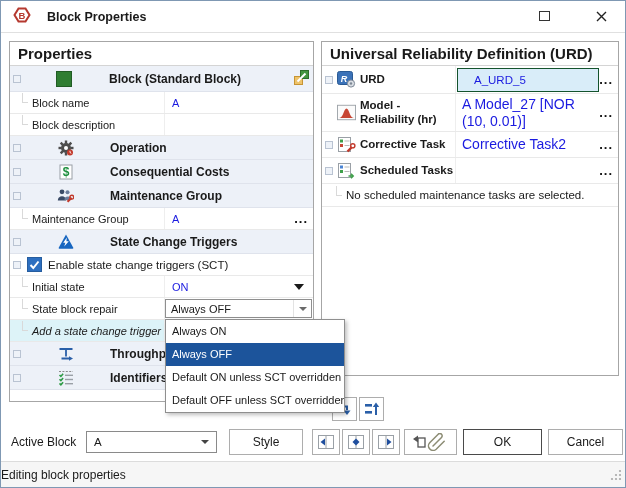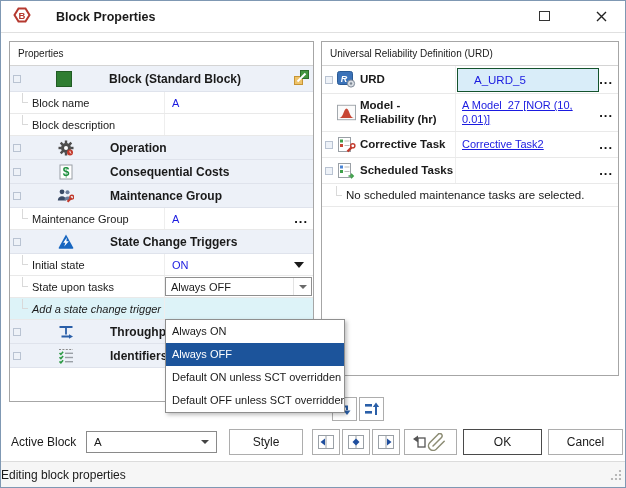--- a/index.html
+++ b/index.html
@@ -2,31 +2,31 @@
 <html><head>
 <meta charset="utf-8">
 <style>
   html,body{margin:0;padding:0;background:#e8e8e8;}
   .dialog{position:relative;width:624px;height:486px;border:1px solid #7f98b3;background:#fff;
           font-family:"Liberation Sans","DejaVu Sans",sans-serif;color:#1a1a1a;overflow:hidden;}
 
   
   .titlebar{position:absolute;left:0;top:0;right:0;height:31px;background:#fff;border-bottom:1px solid #e0e0e0;display:flex;align-items:center;}
   .app-icon{margin-left:9px;flex:none;}
-  .title{margin-left:24px;font-weight:bold;font-size:12.5px;}
+  .title{margin-left:15px;font-weight:bold;font-size:12.5px;}
   .win-btn{position:absolute;top:0;height:30px;width:45px;display:flex;align-items:center;justify-content:center;cursor:default;}
   .win-btn.max{left:521px;}
   .win-btn.close{left:578px;}
   .max-glyph{width:9px;height:8px;border:1px solid #333;}
 
   
   .panel{position:absolute;border:1px solid #a6a6a6;background:#fff;box-sizing:border-box;}
   .panel.left{left:8px;top:40px;width:305px;height:361px;}
   .panel.right{left:320px;top:40px;width:298px;height:335px;}
-  .p-header{height:24px;line-height:23px;font-weight:normal;font-size:10px;padding-left:8px;border-bottom:1px solid #d4d4d4;box-sizing:border-box;}
+  .p-header{height:24px;line-height:23px;font-weight:bold;font-size:15px;padding-left:8px;border-bottom:1px solid #d4d4d4;box-sizing:border-box;}
 
   .row{display:flex;align-items:center;border-bottom:1px solid #e9e9e9;position:relative;box-sizing:border-box;}
   .section{height:24px;background:#edf1f8;border-bottom:1px solid #dfe3ec;font-weight:bold;font-size:12px;gap:31px;}
   .block-header{height:26px;}
   .exp{width:6px;height:6px;border:1px solid #b9c3d2;background:#eef2f8;margin:0 4px 0 3px;flex:none;}
   .sicon{width:19px;margin-right:4px;display:flex;justify-content:center;align-items:center;flex:none;}
   .blk-icon{width:14px;height:14px;background:#2f7d32;border:1px solid #215c24;margin-right:6px;flex:none;}
   .swap{margin-left:auto;margin-right:4px;flex:none;}
 
   .prop{height:22px;font-size:11px;}
@@ -41,21 +41,21 @@
 
   .combo{position:absolute;left:155px;top:1px;bottom:1px;right:1px;border:1px solid #8f8f8f;background:#fff;display:flex;align-items:center;font-size:11px;color:#1a1a1a;padding-left:5px;box-sizing:border-box;}
   .combo-arrow-zone{position:absolute;right:0;top:0;bottom:0;width:17px;border-left:1px solid #e3e3e3;display:flex;align-items:center;justify-content:center;}
   .combo-arrow{width:0;height:0;border-left:4px solid transparent;border-right:4px solid transparent;border-top:4.5px solid #6a6a6a;}
 
   .cyan{background:#ddf3f8;font-style:italic;}
 
   
   .r-left{width:134px;flex:none;align-self:stretch;display:flex;align-items:center;border-right:1px solid #eeeeee;box-sizing:border-box;}
   .r-label{font-weight:bold;font-size:11.5px;line-height:1.15;}
-  .r-value{color:#1a1ae0;font-size:11px;padding-left:6px;width:140px;line-height:1.2;text-decoration:underline;}
+  .r-value{color:#1a1ae0;font-size:14px;padding-left:6px;width:140px;line-height:1.2;}
   .urd-row{height:28px;}
   .model-row{height:38px;}
   .corr-row{height:26px;}
   .sched-row{height:26px;}
   .urd-cell{box-sizing:border-box;border:1px solid #14532d;background:#d9edf9;height:24px;display:flex;align-items:center;width:143px;margin-left:1px;padding-left:16px;color:#1a1ae0;font-size:11.5px;}
   .note-row{height:22px;font-size:11.5px;padding-left:14px;display:flex;align-items:center;border-bottom:1px solid #e9e9e9;}
   .note-row::before{content:"";display:inline-block;width:5px;height:9px;border-left:1px solid #d9d9d9;border-bottom:1px solid #d9d9d9;margin:-9px 4px 0 0;}
 
   
   .mini-btn{position:absolute;top:396px;width:25px;height:24px;background:#fff;border:1px solid #adadad;display:flex;align-items:center;justify-content:center;box-sizing:border-box;padding:0;}
@@ -193,29 +193,38 @@
       <span class="exp"></span>
       <span class="sicon">
         <svg width="16" height="15" viewBox="0 0 16 15">
           <path d="M8 0.5 L15.3 13.7 a0.8 0.8 0 0 1 -0.7 1 H1.4 a0.8 0.8 0 0 1 -0.7 -1 Z" fill="#1766c0"></path>
           <polygon points="8.8,3.5 5.2,8.8 7.4,8.8 6.2,12.6 10.8,7.2 8.4,7.2" fill="#fff"></polygon>
         </svg>
       </span>
       <span>State Change Triggers</span>
     </div>
 
+    <div class="row prop check-row">
+      <span class="exp"></span>
+      <span class="checkbox">
+        <svg width="11" height="10">
+            <path d="M1.5 5 l2.8 3 L9.5 1.5" stroke="#fff" stroke-width="2" fill="none"></path>
+          </svg>
+      </span>
+      <span>Enable state change triggers (SCT)</span>
+    </div>
 
     <div class="row prop">
       <div class="plabel">Initial state</div>
       <div class="pvalue">ON</div>
       <div class="caret"></div>
     </div>
 
     <div class="row prop">
-      <div class="plabel">State upon tasks</div>
+      <div class="plabel">State block repair</div>
       <div class="combo">
         <span>Always OFF</span>
         <span class="combo-arrow-zone">
             <span class="combo-arrow"></span>
           </span>
       </div>
     </div>
 
     <div class="row prop cyan">
       <div class="plabel">Add a state change trigger</div>

